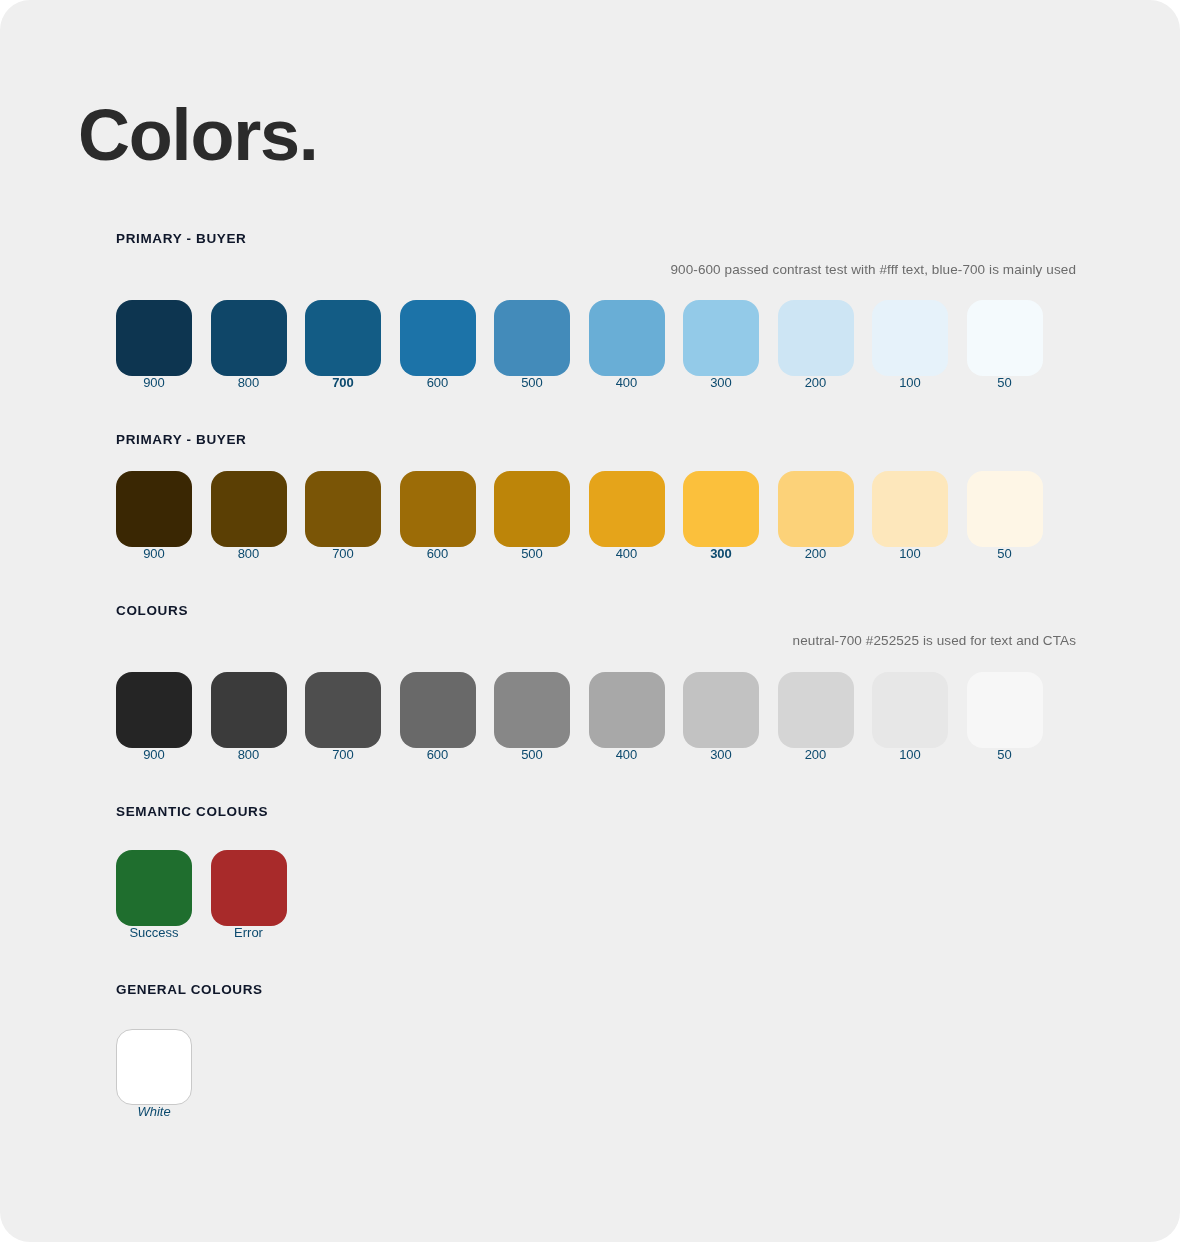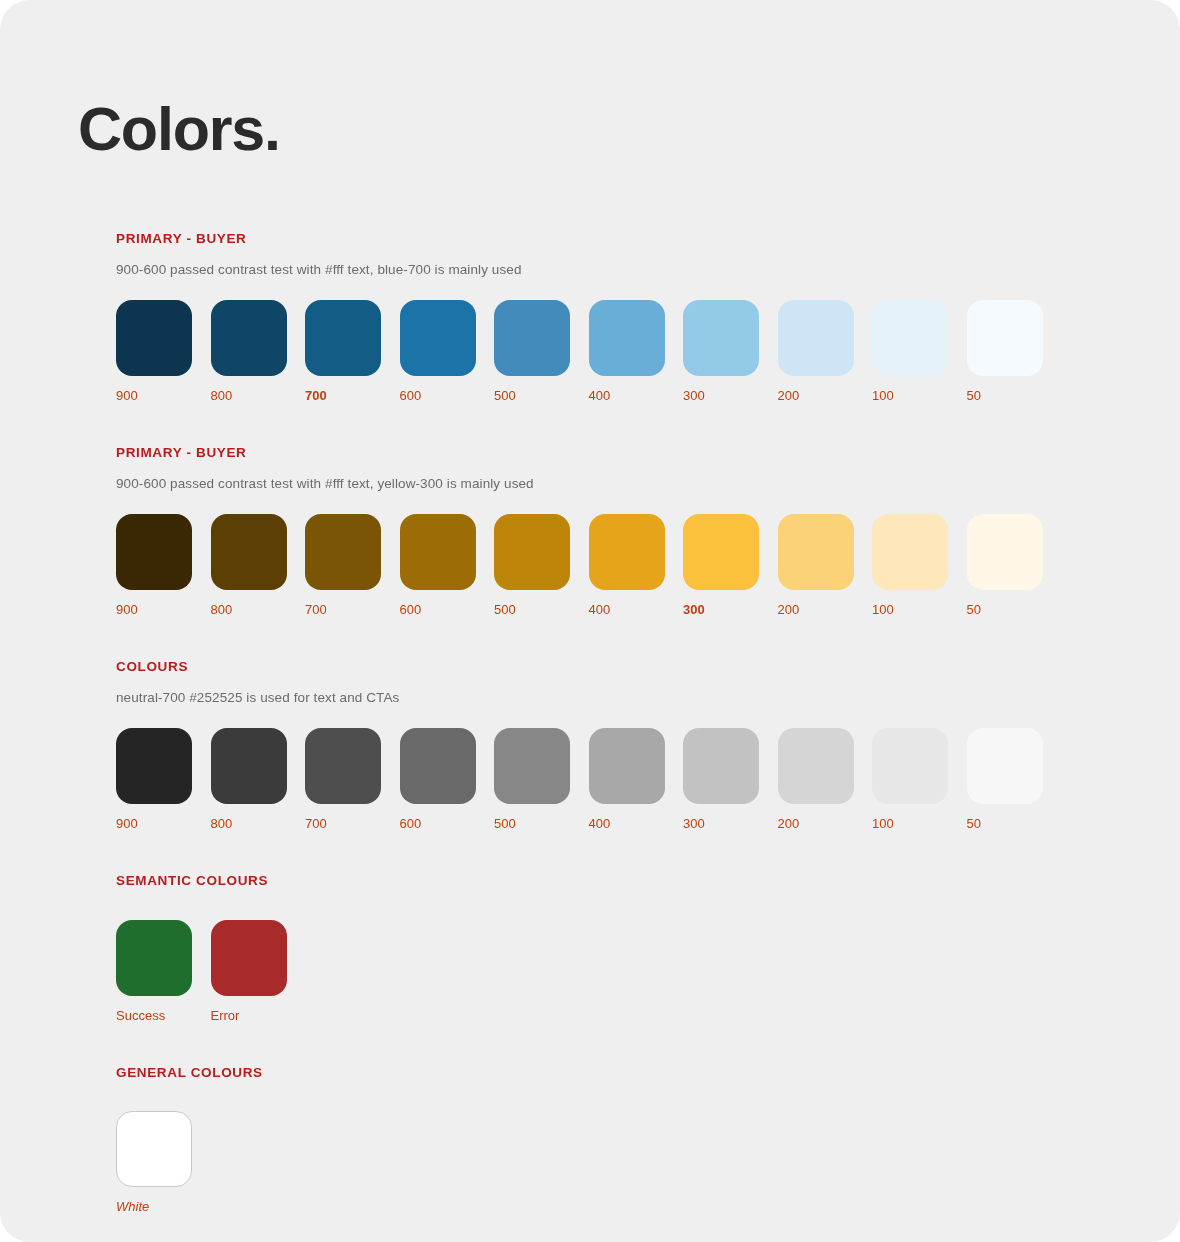--- a/index.html
+++ b/index.html
@@ -28,51 +28,52 @@
   .content {
     position: absolute;
     left: 0;
     top: 0;
     width: 1180px;
   }
   .page-title {
     position: absolute;
     left: 78px;
     top: 99px;
-    font-size: 61px;
+    font-size: 72px;
     font-weight: 700;
     letter-spacing: -1.2px;
     color: #2b2b2b;
     line-height: 1;
     margin: 0;
   }
   .sections {
     position: absolute;
     left: 116px;
     top: 232px;
     width: 960px;
   }
   .section {
     margin: 0 0 0 0;
   }
   .section-header {
     font-size: 13.5px;
     font-weight: 700;
     letter-spacing: 0.65px;
-    color: #b91c1c;
+    color: #0f172a;
     line-height: 1;
     margin: 0;
   }
   .section-desc {
     font-size: 13.5px;
     font-weight: 400;
     color: #6b6b6b;
     line-height: 1;
     margin: 17px 0 0 0;
     letter-spacing: 0.1px;
+    text-align: right;
   }
   .swatch-row {
     display: flex;
     flex-direction: row;
     margin-top: 24px;
   }
   .swatch-cell {
     width: 94.5px;
     display: flex;
     flex-direction: column;
@@ -81,24 +82,24 @@
   .swatch-box {
     width: 76px;
     height: 76px;
     border-radius: 16px;
     box-sizing: border-box;
   }
   .swatch-box.bordered {
     border: 1px solid #c9c9c9;
   }
   .swatch-label {
-    margin-top: 13px;
     font-size: 13px;
     font-weight: 400;
-    color: #c2410c;
+    color: #0c4a6e;
+    text-align: center;
     width: 76px;
     line-height: 1;
   }
   .swatch-label.bold {
     font-weight: 700;
   }
 </style>
 </head>
 <body>
 
@@ -149,21 +150,20 @@
               <div class="swatch-label">100</div>
             </div>
             <div class="swatch-cell">
               <div class="swatch-box" style="background: rgb(244, 250, 253);"></div>
               <div class="swatch-label">50</div>
             </div>
           </div>
         </div>
         <div class="section" style="margin-bottom: 44px;">
           <div class="section-header">PRIMARY - BUYER</div>
-          <div class="section-desc">900-600 passed contrast test with #fff text, yellow-300 is mainly used</div>
           <div class="swatch-row">
             <div class="swatch-cell">
               <div class="swatch-box" style="background: rgb(58, 39, 3);"></div>
               <div class="swatch-label">900</div>
             </div>
             <div class="swatch-cell">
               <div class="swatch-box" style="background: rgb(91, 63, 4);"></div>
               <div class="swatch-label">800</div>
             </div>
             <div class="swatch-cell">

